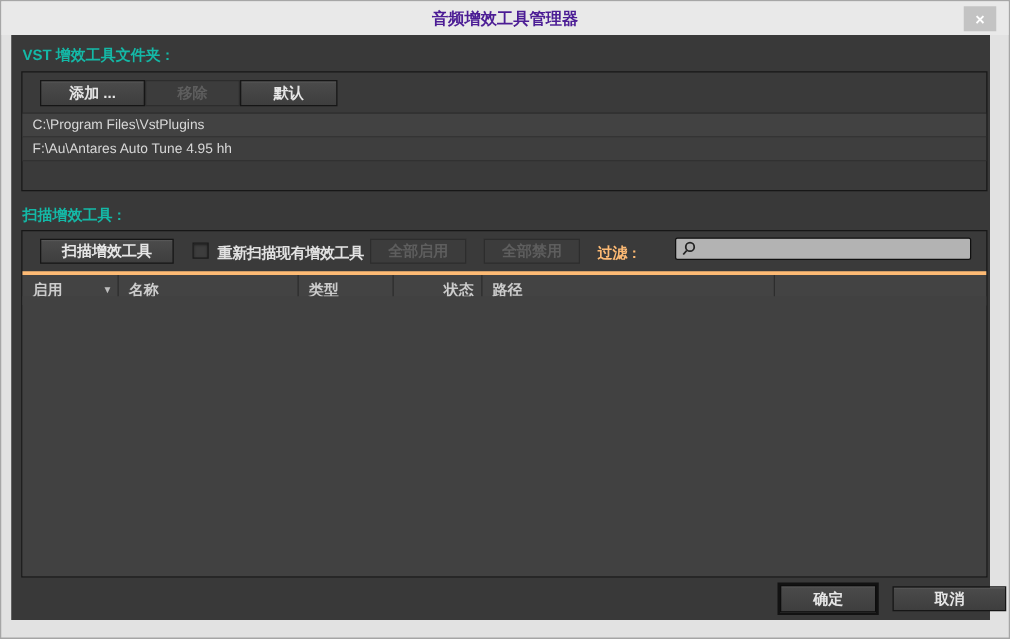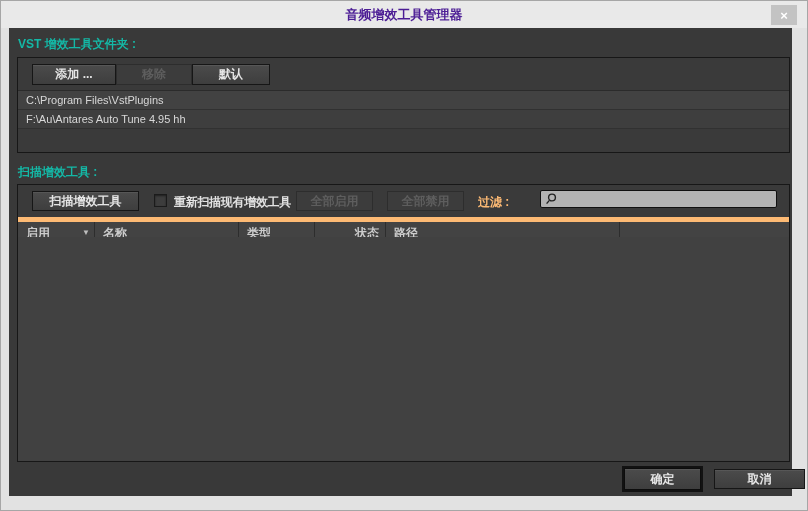--- a/index.html
+++ b/index.html
@@ -72,21 +72,21 @@
     display:flex; align-items:center; padding:0 4px;
   }
   .filter-box svg { flex:0 0 auto; }
   .filter-input {
     flex:1; min-width:0; border:none; background:transparent; outline:none;
     font-size:12px; color:#1e1e1e; padding:0 4px; font-family:inherit;
   }
 
   .table-header {
     position:absolute; left:0; right:0; top:32px; height:28px;
-    background:#434343; border-top:5px solid #fdba74; border-bottom:1px solid #1c1c1c;
+    background:#434343; border-top:3px solid #fdba74; border-bottom:1px solid #1c1c1c;
     display:flex; color:#cccccc; font-size:12px; font-weight:bold;
   }
   .hcell {
     display:flex; align-items:center; padding-left:8px; height:100%;
     border-left:1px solid #2d2d2d; white-space:nowrap; overflow:hidden; cursor:pointer;
   }
   .hcell.first { border-left:none; justify-content:space-between; padding-right:4px; }
   .c0{width:76px;} .c1{width:144px;} .c2{width:76px;} .c3{width:71px;padding-left:40px;} .c4{width:234px;} .c5{flex:1; cursor:default;}
   .tri { font-size:8px; color:#bdbdbd; line-height:1; }
   .table-body { position:absolute; left:0; right:0; top:52px; bottom:0; background:#414141; }

